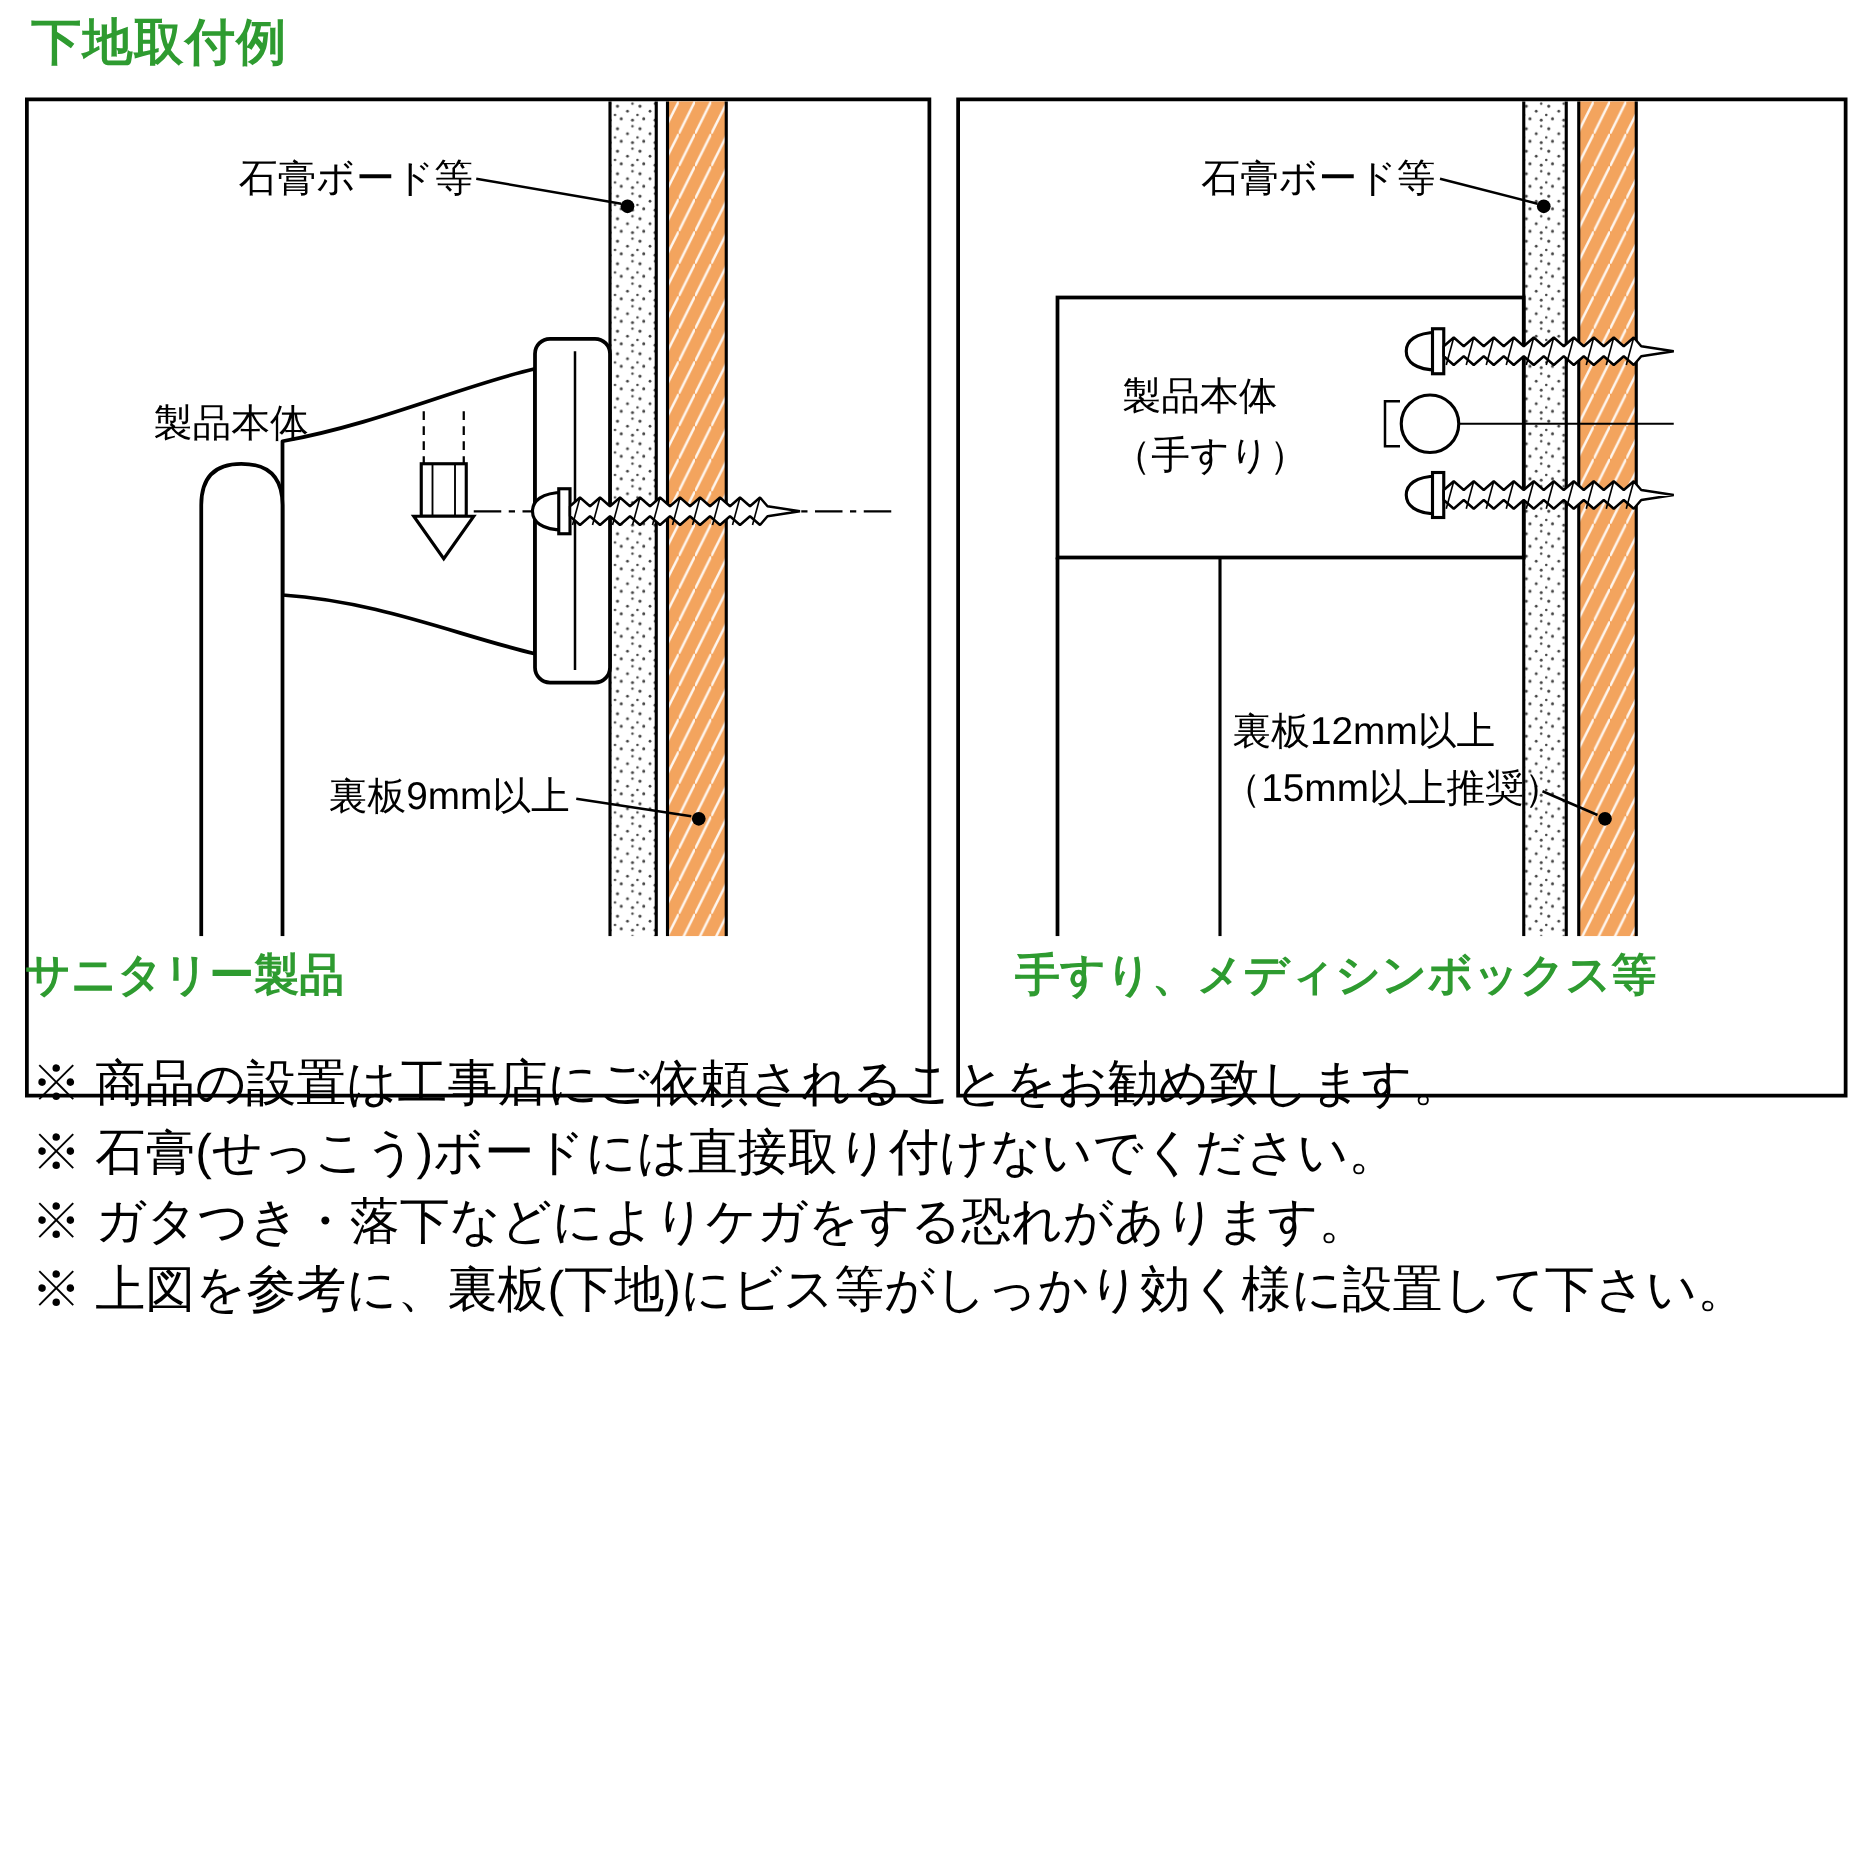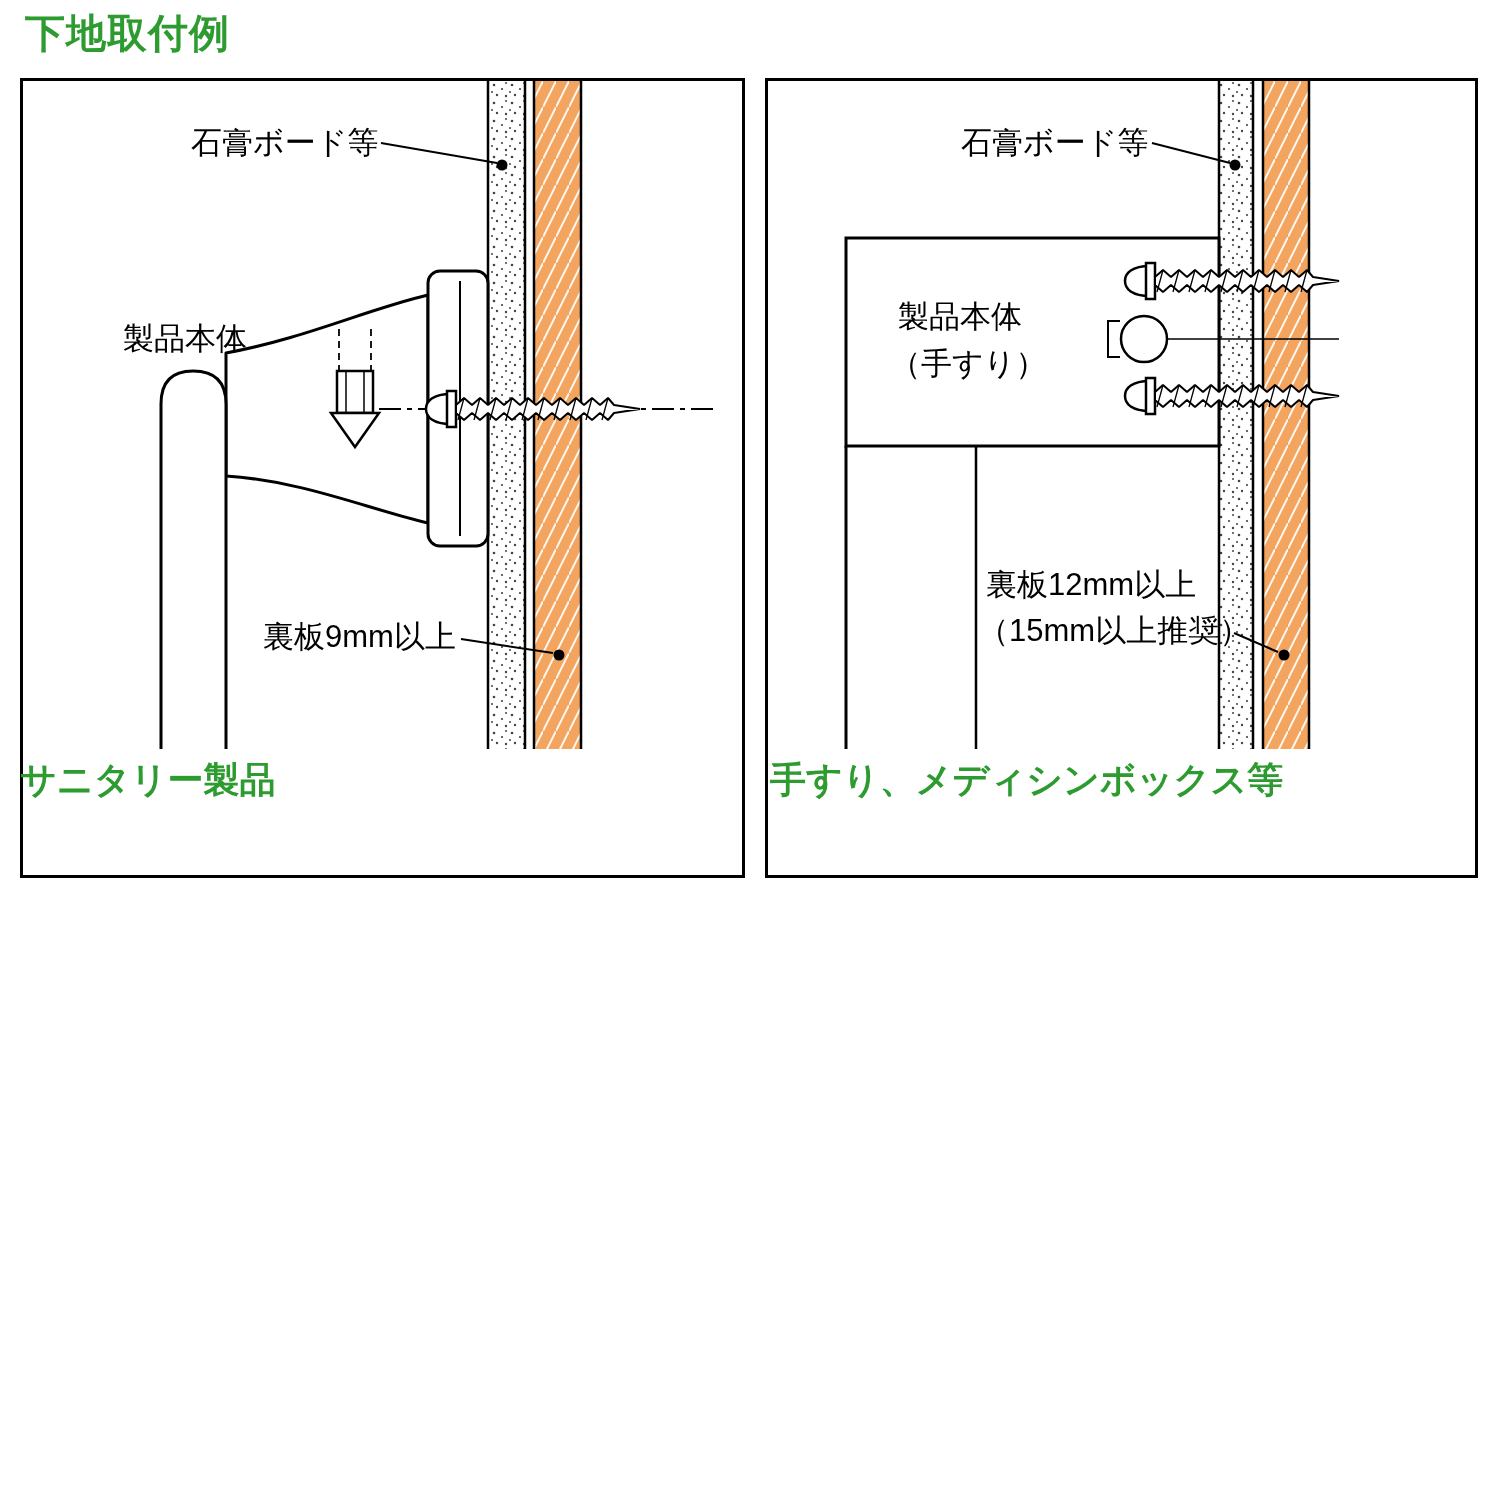--- a/index.html
+++ b/index.html
@@ -21,21 +21,21 @@
   }
   .panel-left  { left:20px;  width:725px; }
   .panel-right { left:765px; width:713px; }
   .panel svg { display:block; }
 
   .caption {
     position:absolute; top:756px;
     font-size:36px; font-weight:bold; color:#2e9b30;
   }
   .caption-left  { left:20px; }
-  .caption-right { left:770px; }
+  .caption-right { left:812px; }
 
   .notes { position:absolute; left:25px; top:840px; width:1460px; }
   .notes p {
     font-size:40px; line-height:55px; color:#000; white-space:nowrap;
   }
 
   svg text {
     font-family:"Liberation Sans", sans-serif;
     font-size:31px; fill:#000;
   }
@@ -196,14 +196,20 @@
         <text x="210" y="560">（15mm以上推奨）</text>
         <line x1="466" y1="552" x2="510" y2="571" stroke="#000" stroke-width="2"></line>
         <circle cx="516" cy="574" r="5.5" fill="#000"></circle>
       </g>
     </svg>
   </div>
 
   <div class="caption caption-left">サニタリー製品</div>
   <div class="caption caption-right">手すり、メディシンボックス等</div>
 
+  <div class="notes">
+    <p>※ 商品の設置は工事店にご依頼されることをお勧め致します。</p>
+    <p>※ 石膏(せっこう)ボードには直接取り付けないでください。</p>
+    <p>※ ガタつき・落下などによりケガをする恐れがあります。</p>
+    <p>※ 上図を参考に、裏板(下地)にビス等がしっかり効く様に設置して下さい。</p>
+  </div>
 
 </div>
 
 </body></html>

